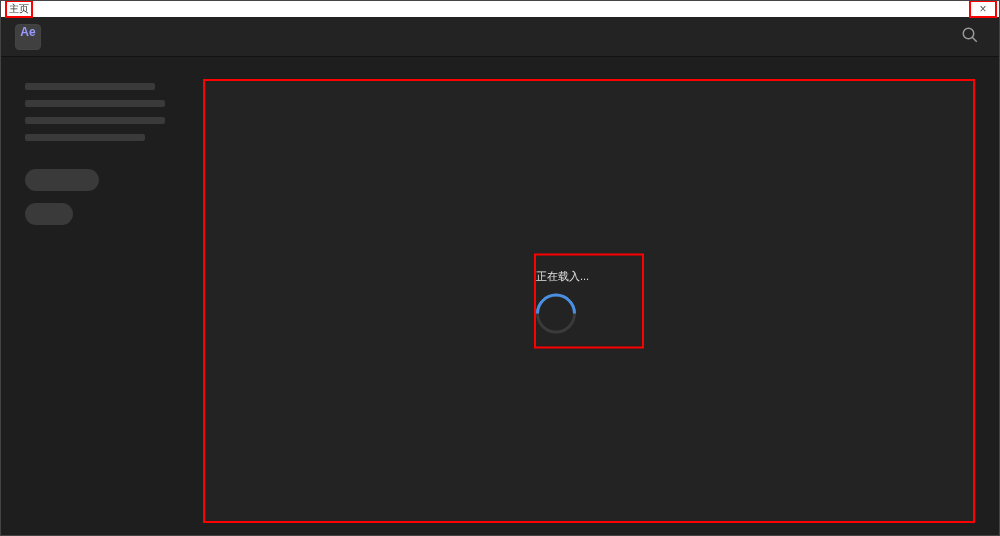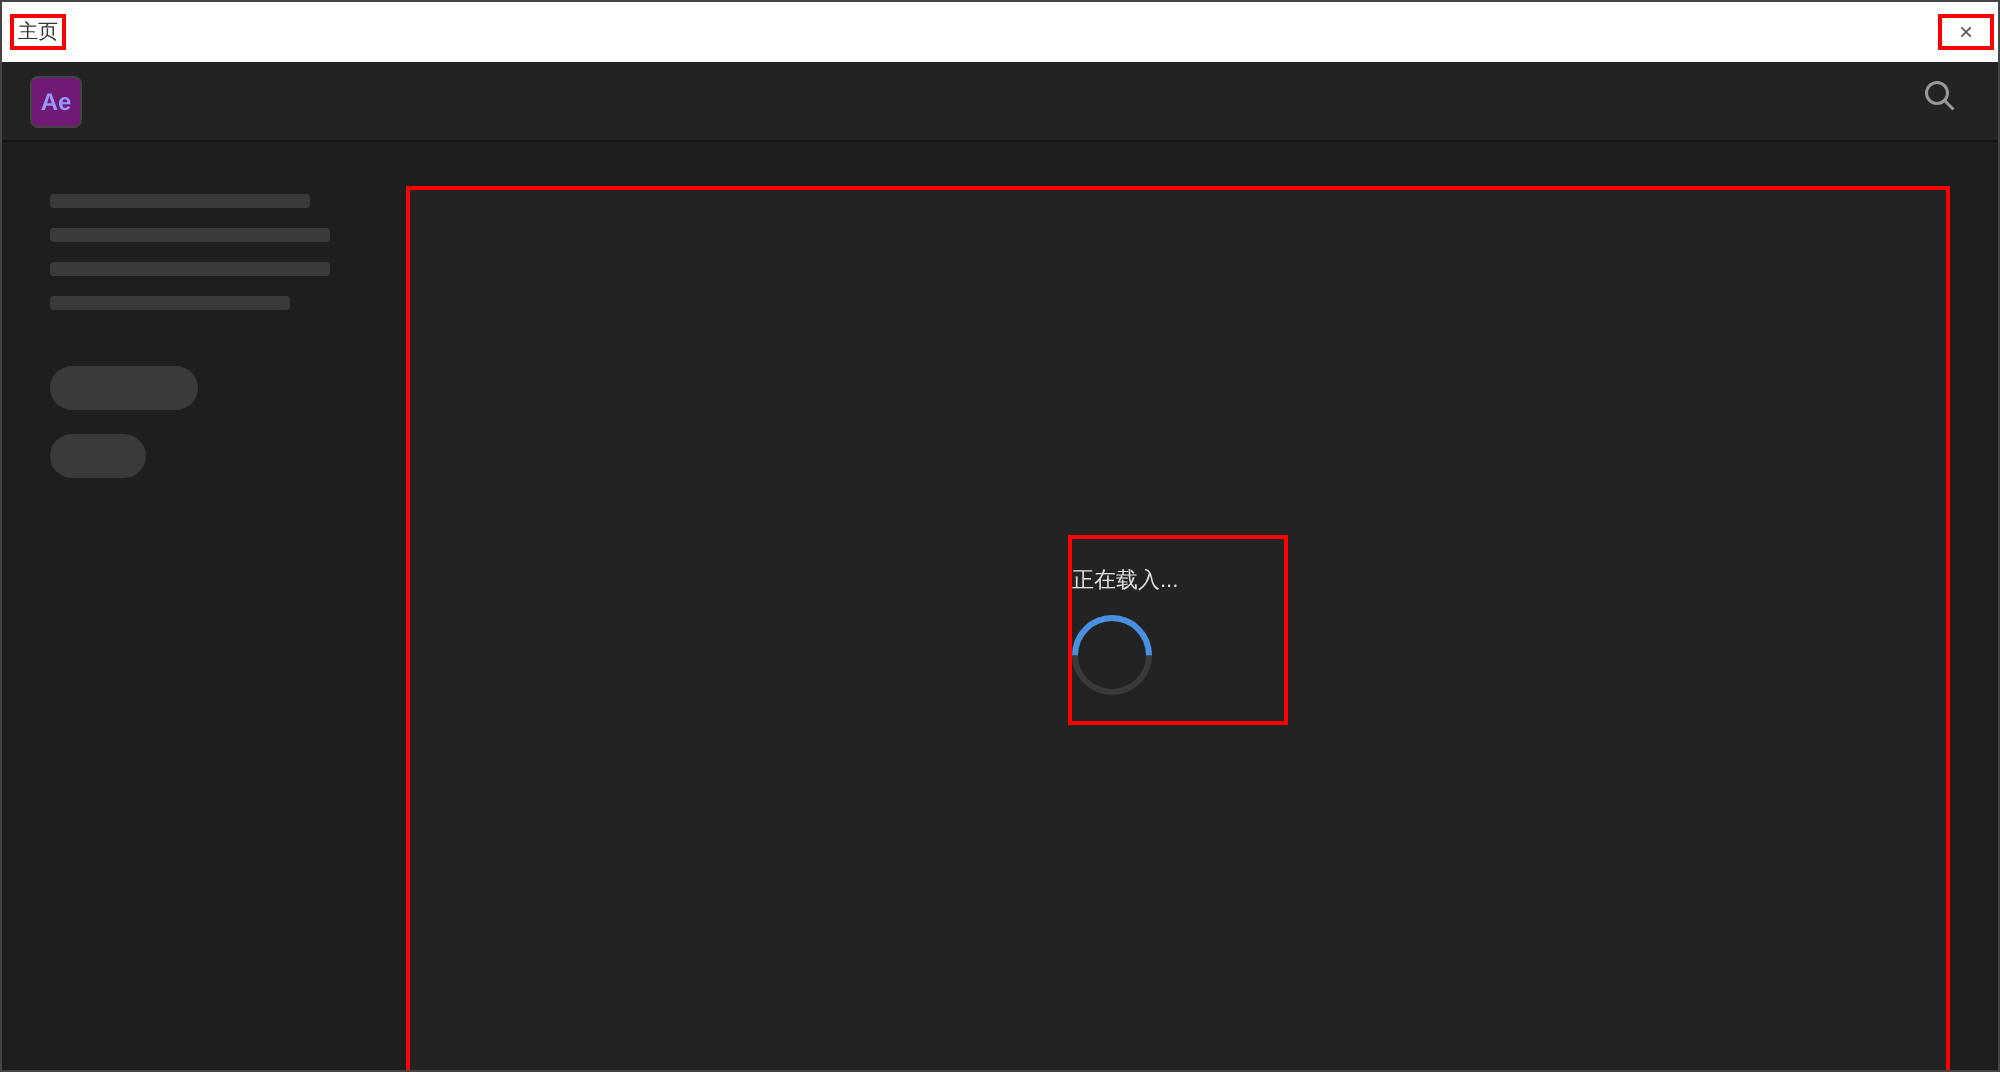--- a/index.html
+++ b/index.html
@@ -5,21 +5,21 @@
     * { margin: 0; padding: 0; box-sizing: border-box; }
     body {
       width: 1000px;
       height: 536px;
       font-family: "Microsoft YaHei", Arial, sans-serif;
       background: #1e1e1e;
       overflow: hidden;
       border: 1px solid #444;
     }
     .titlebar {
-      height: 30px;
+      height: 16px;
       background: #ffffff;
       display: flex;
       align-items: center;
       justify-content: space-between;
       padding: 0 0 0 4px;
       position: relative;
     }
     .titlebar-title-wrap {
       border: 2px solid #ff0000;
       padding: 0 2px;
@@ -48,24 +48,23 @@
       background: #232323;
       display: flex;
       align-items: center;
       justify-content: space-between;
       padding: 0 20px 0 14px;
       border-bottom: 1px solid #121212;
     }
     .logo {
       width: 26px;
       height: 26px;
-      background: #701a75;
+      background: #404040;
       border-radius: 4px;
       display: flex;
-      align-items: center;
       justify-content: center;
       color: #9999ff;
       font-size: 12px;
       font-weight: bold;
       border: 1px solid #444;
     }
     .search-icon {
       color: #888;
       font-size: 16px;
     }

